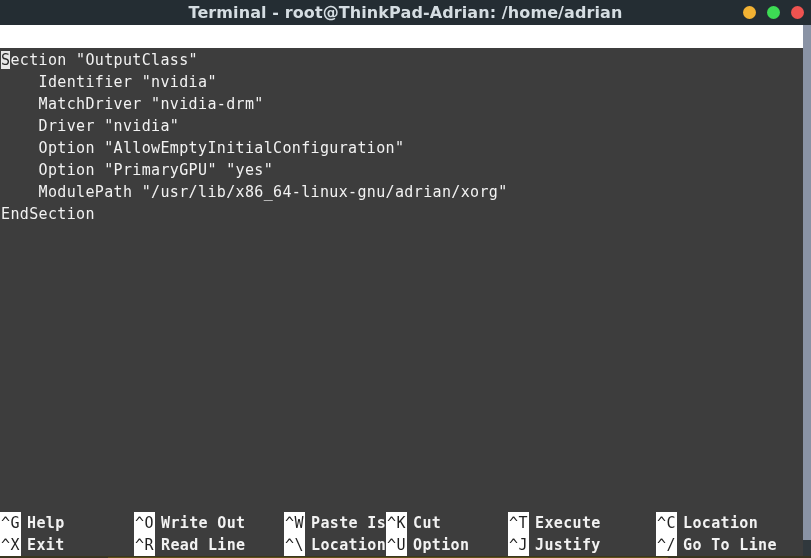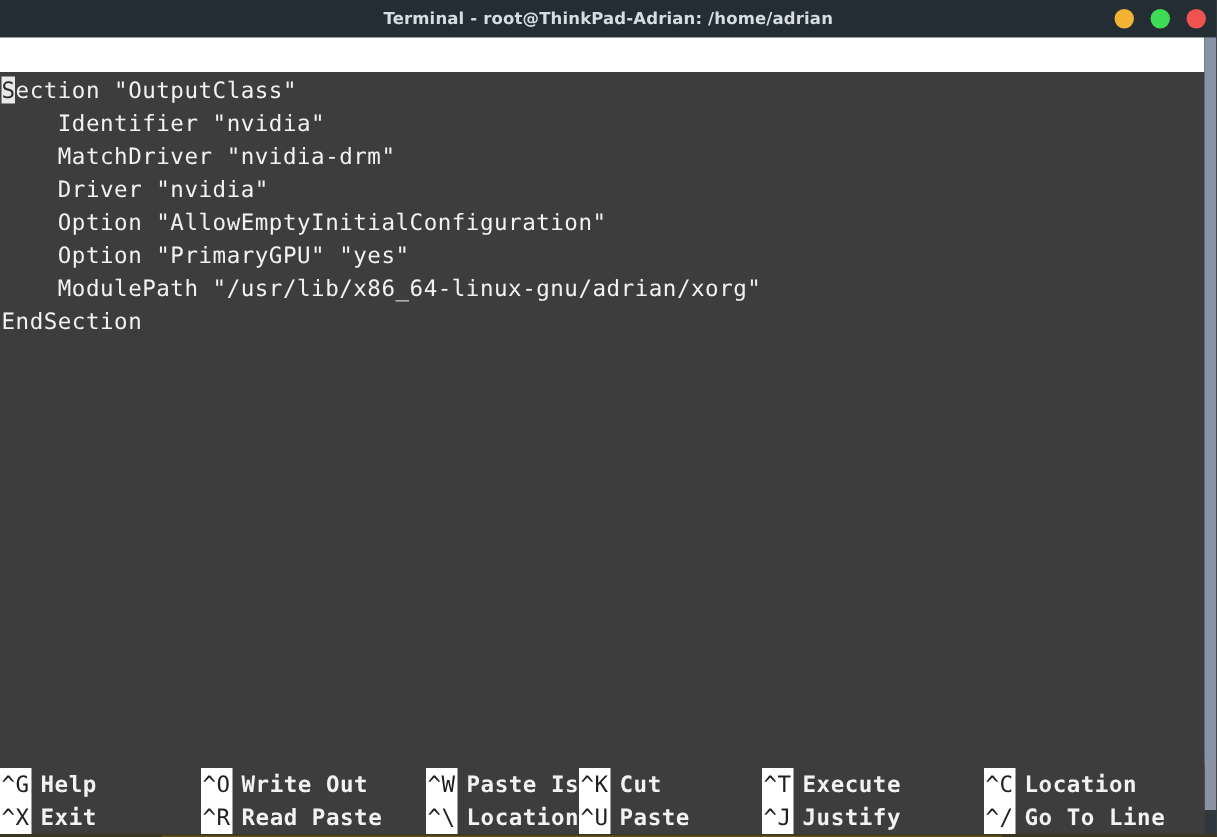--- a/index.html
+++ b/index.html
@@ -26,21 +26,21 @@
     top: 0; left: 0;
     width: 811px;
     height: 25px;
     background: #242d33;
     display: flex;
     align-items: center;
     justify-content: center;
   }
   #titlebar-title {
     font-family: "DejaVu Sans", "Liberation Sans", sans-serif;
-    font-size: 11px;
+    font-size: 16px;
     font-weight: bold;
     color: #d5dde2;
     letter-spacing: 0.1px;
     white-space: nowrap;
   }
   #window-controls {
     position: absolute;
     top: 0; right: 7px;
     height: 25px;
     display: flex;
@@ -228,29 +228,29 @@
       </div>
     </div>
 
     <div class="shortcut-row">
       <div class="shortcut col-0">
         <span class="sc-key">^X</span>
         <span class="sc-label">Exit</span>
       </div>
       <div class="shortcut col-1">
         <span class="sc-key">^R</span>
-        <span class="sc-label">Read Paste</span>
+        <span class="sc-label">Read Line</span>
       </div>
       <div class="shortcut col-2">
         <span class="sc-key">^\</span>
         <span class="sc-label">Location</span>
       </div>
       <div class="shortcut col-3">
         <span class="sc-key">^U</span>
-        <span class="sc-label">Paste</span>
+        <span class="sc-label">Option</span>
       </div>
       <div class="shortcut col-4">
         <span class="sc-key">^J</span>
         <span class="sc-label">Justify</span>
       </div>
       <div class="shortcut col-5">
         <span class="sc-key">^/</span>
         <span class="sc-label">Go To Line</span>
       </div>
     </div>

